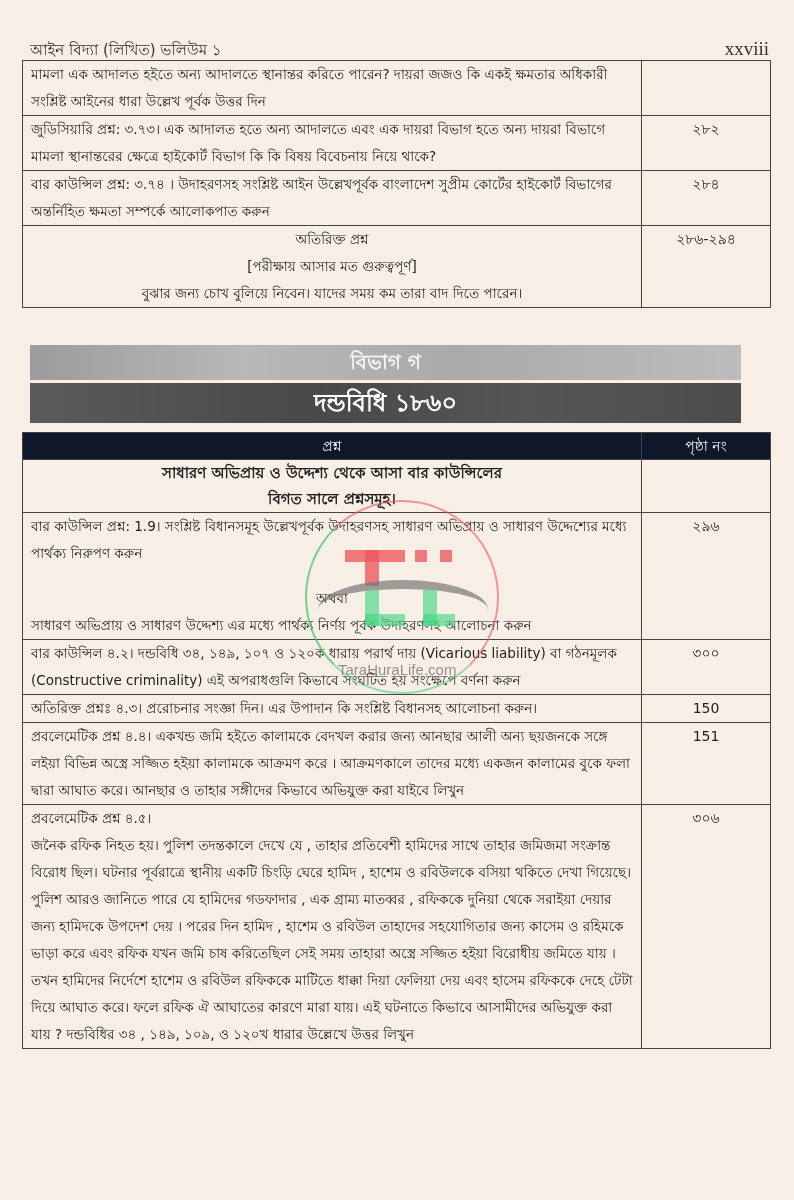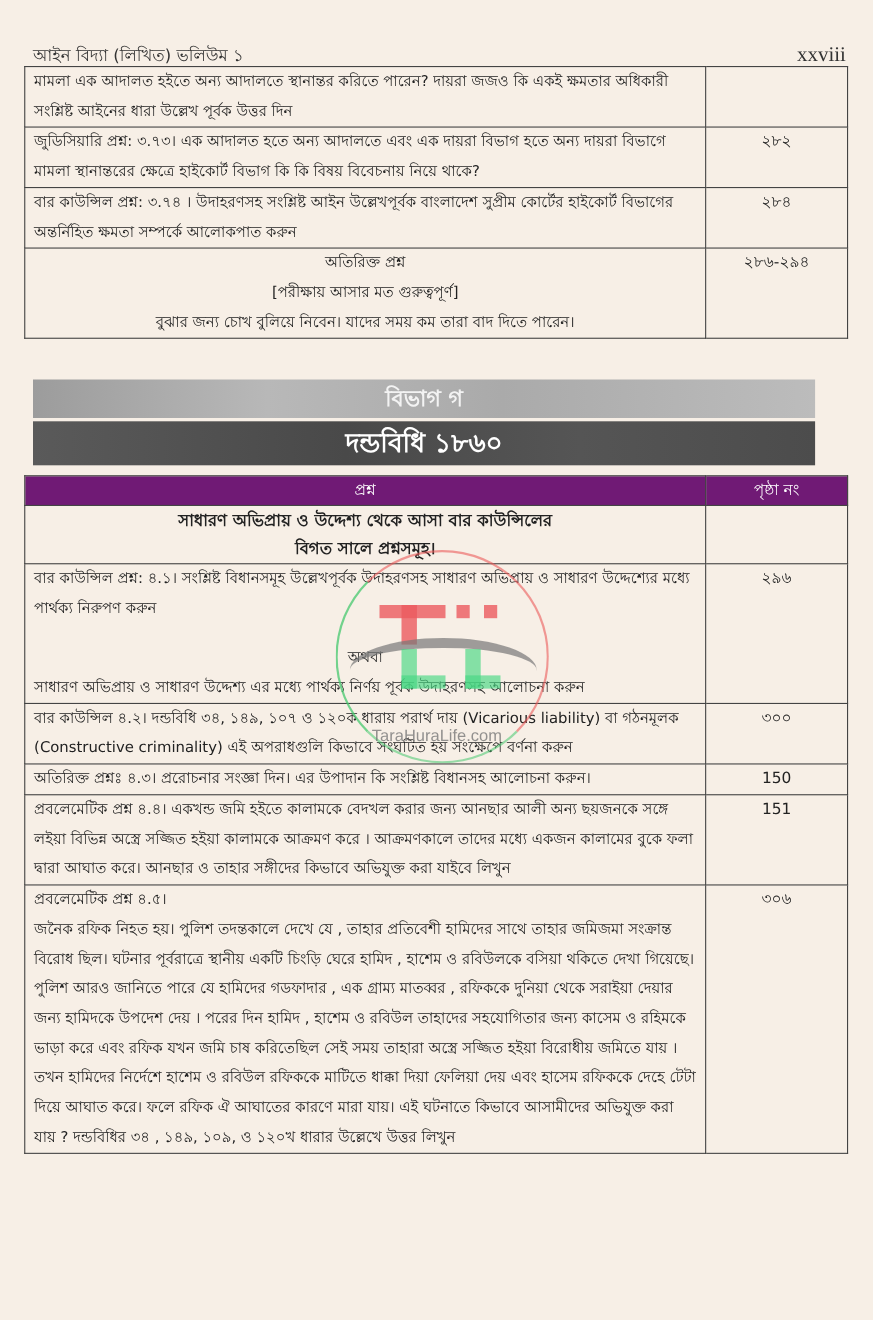--- a/index.html
+++ b/index.html
@@ -36,21 +36,21 @@
     position: absolute; left: 30px; top: 345px; width: 711px; height: 35px;
     background: linear-gradient(90deg,#9c9c9c,#b8b8b8 30%,#aaaaaa 60%,#bcbcbc);
     text-align: center; color: #f3f3f3; font-size: 20px; line-height: 35px; font-weight: bold;
   }
   .banner-main {
     position: absolute; left: 30px; top: 383px; width: 711px; height: 40px;
     background: linear-gradient(90deg,#5a5a5a,#494949 40%,#555 70%,#4c4c4c);
     text-align: center; color: #fff; font-size: 24px; line-height: 40px; font-weight: bold;
   }
   tr.head td {
-    background: #701a75; color: #fff; text-align: center; font-size: 14px; line-height: 26px;
+    background: #0f172a; color: #fff; text-align: center; font-size: 14px; line-height: 26px;
   }
   .section-title { font-weight: bold; font-size: 15px; text-align: center; line-height: 26px; }
   .big { font-size: 16px; line-height: 29px; margin-left: 32px; }
   .spacer { height: 18px; }
 
   .watermark {
     position: absolute; left: 305px; top: 500px; width: 190px; height: 190px;
     border-radius: 50%;
     border: 2px solid transparent;
     border-left-color: rgba(70,200,110,0.75);
@@ -116,21 +116,21 @@
   </tr>
   <tr>
     <td>
       <div class="section-title">সাধারণ অভিপ্রায় ও উদ্দেশ্য থেকে আসা বার কাউন্সিলের</div>
       <div class="section-title">বিগত সালে প্রশ্নসমূহ।</div>
     </td>
     <td class="pg"></td>
   </tr>
   <tr>
     <td>
-      <div>বার কাউন্সিল প্রশ্ন: ৪.১। সংশ্লিষ্ট বিধানসমূহ উল্লেখপূর্বক উদাহরণসহ সাধারণ অভিপ্রায় ও সাধারণ উদ্দেশ্যের মধ্যে পার্থক্য নিরুপণ করুন</div>
+      <div>বার কাউন্সিল প্রশ্ন: 1.9। সংশ্লিষ্ট বিধানসমূহ উল্লেখপূর্বক উদাহরণসহ সাধারণ অভিপ্রায় ও সাধারণ উদ্দেশ্যের মধ্যে পার্থক্য নিরুপণ করুন</div>
       <div class="spacer"></div>
       <div class="center">অথবা</div>
       <div>সাধারণ অভিপ্রায় ও সাধারণ উদ্দেশ্য এর মধ্যে পার্থক্য নির্ণয় পূর্বক উদাহরণসহ আলোচনা করুন</div>
     </td>
     <td class="pg">২৯৬</td>
   </tr>
   <tr>
     <td class="big">বার কাউন্সিল ৪.২। দন্ডবিধি ৩৪, ১৪৯, ১০৭ ও ১২০ক ধারায় পরার্থ দায় (Vicarious liability) বা গঠনমূলক (Constructive criminality) এই অপরাধগুলি কিভাবে সংঘটিত হয় সংক্ষেপে বর্ণনা করুন</td>
     <td class="pg">৩০০</td>
   </tr>

